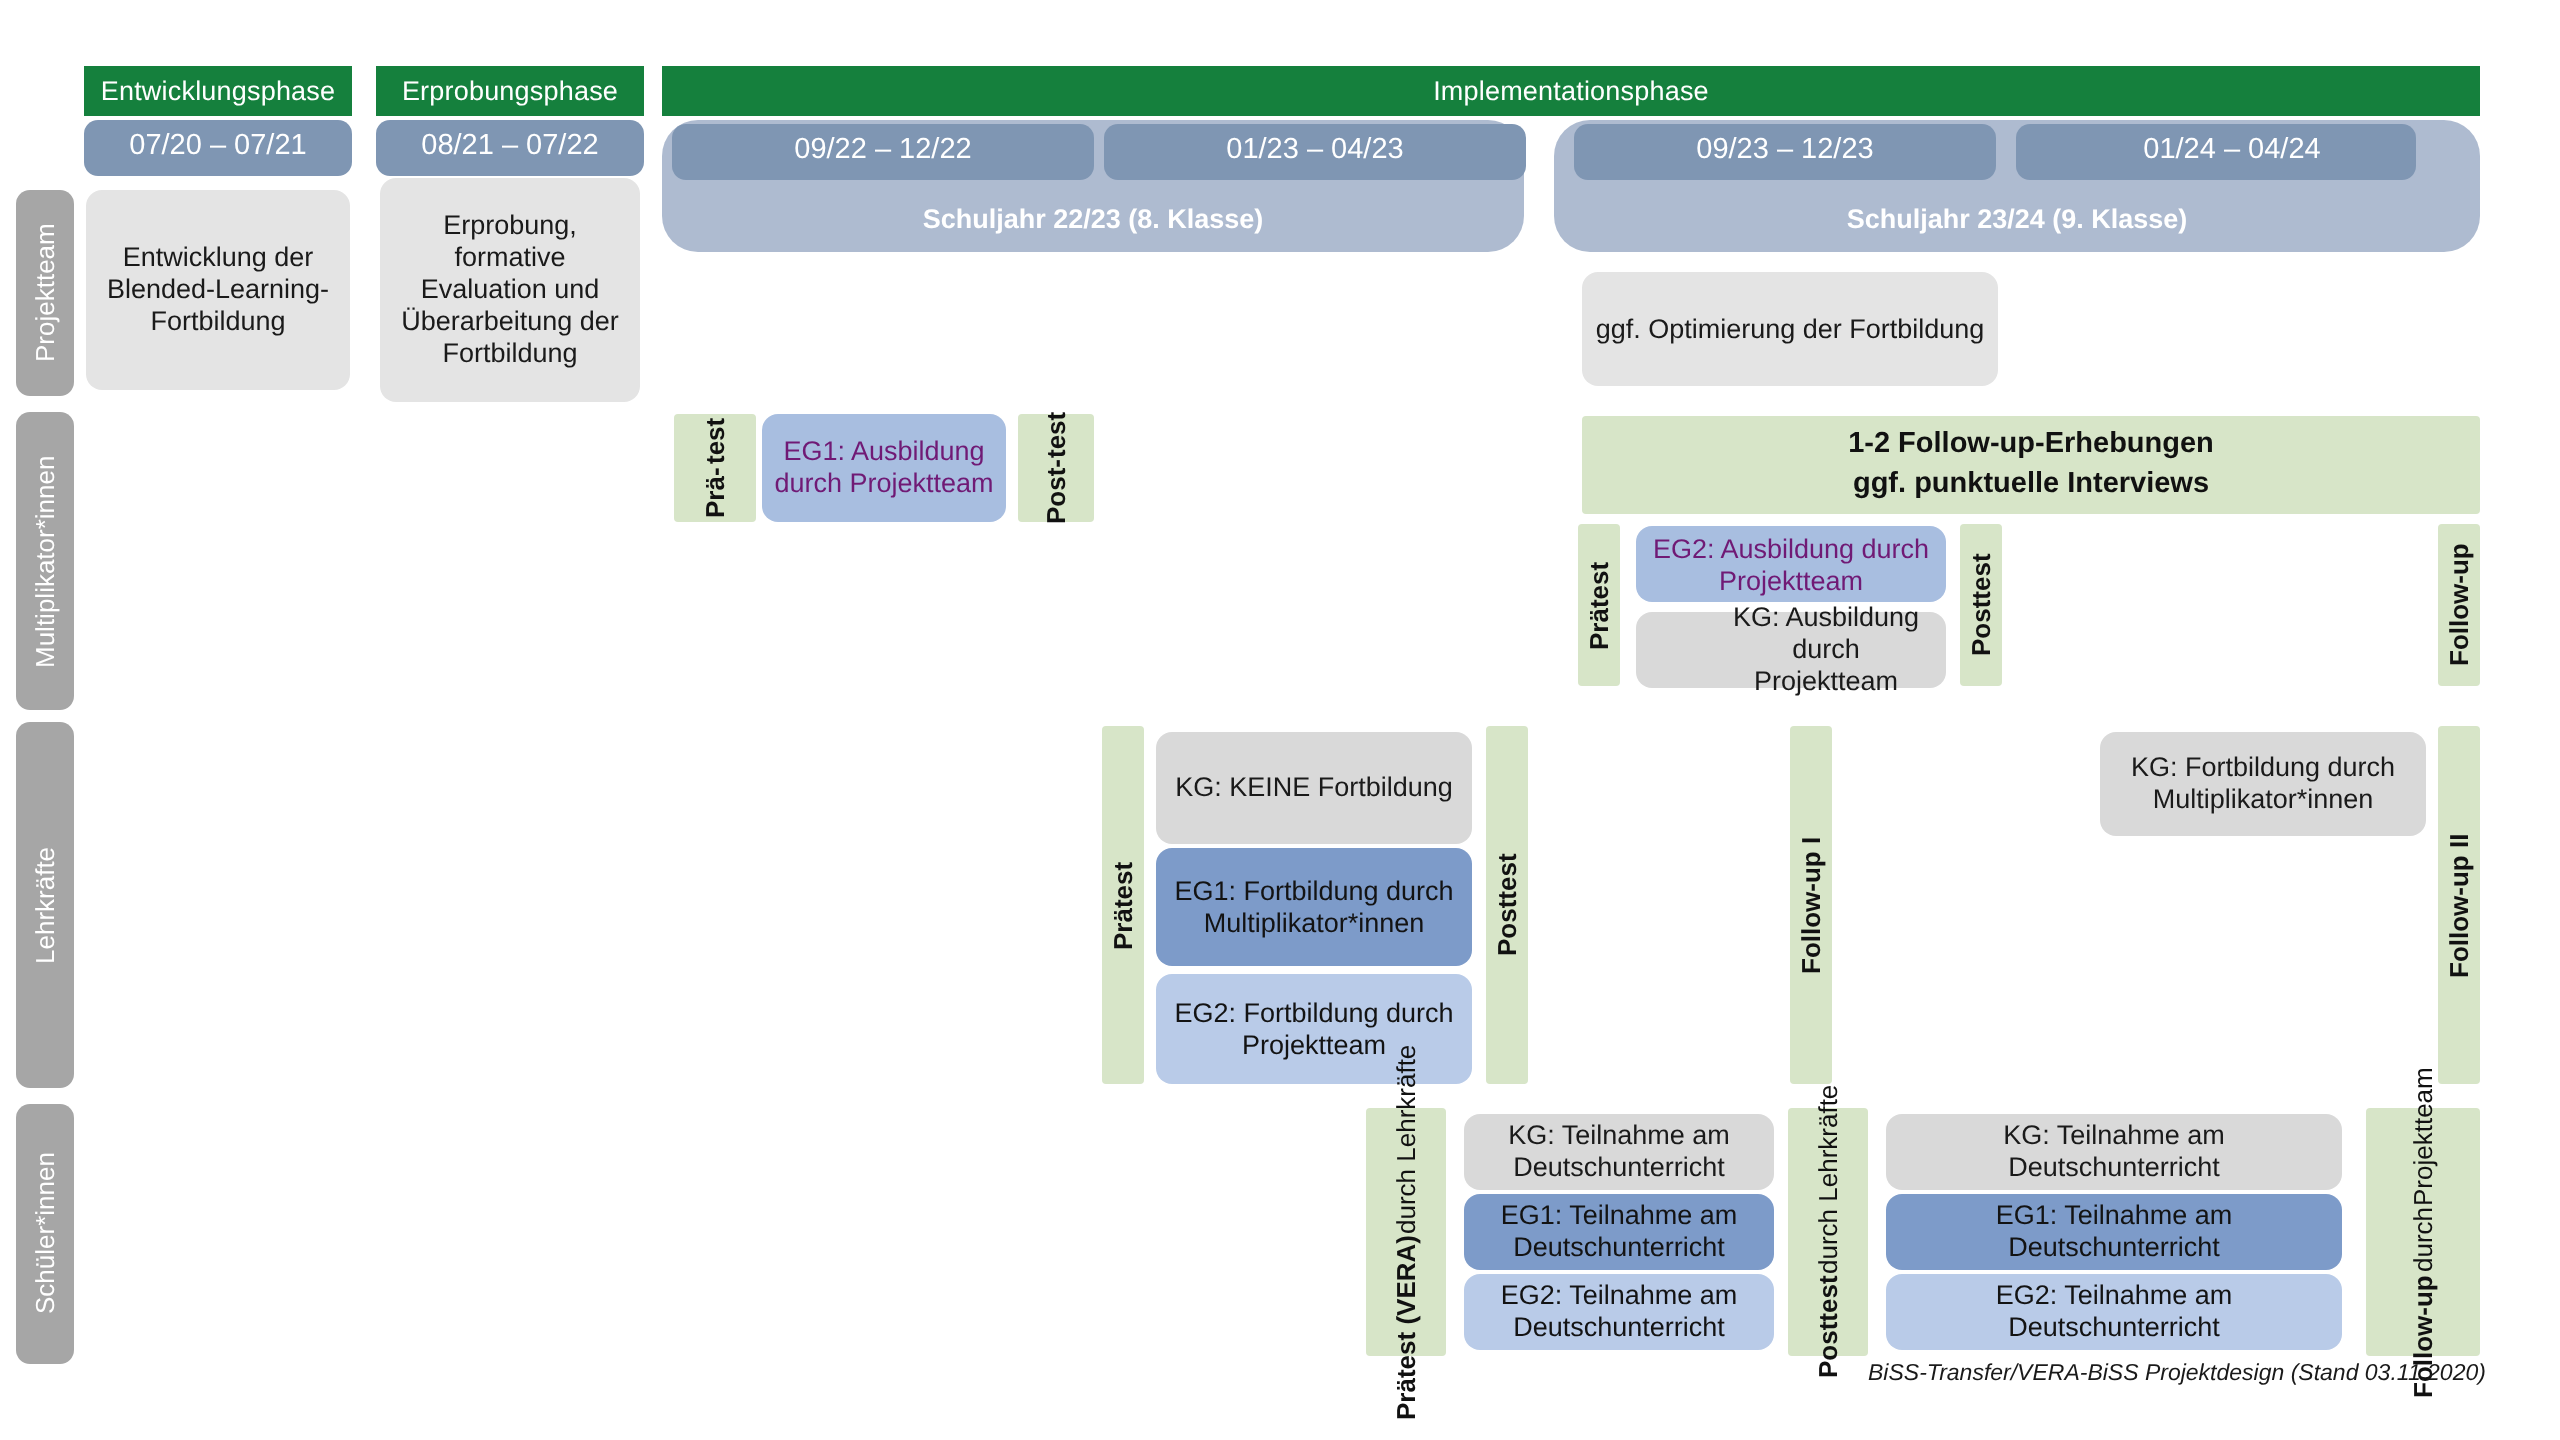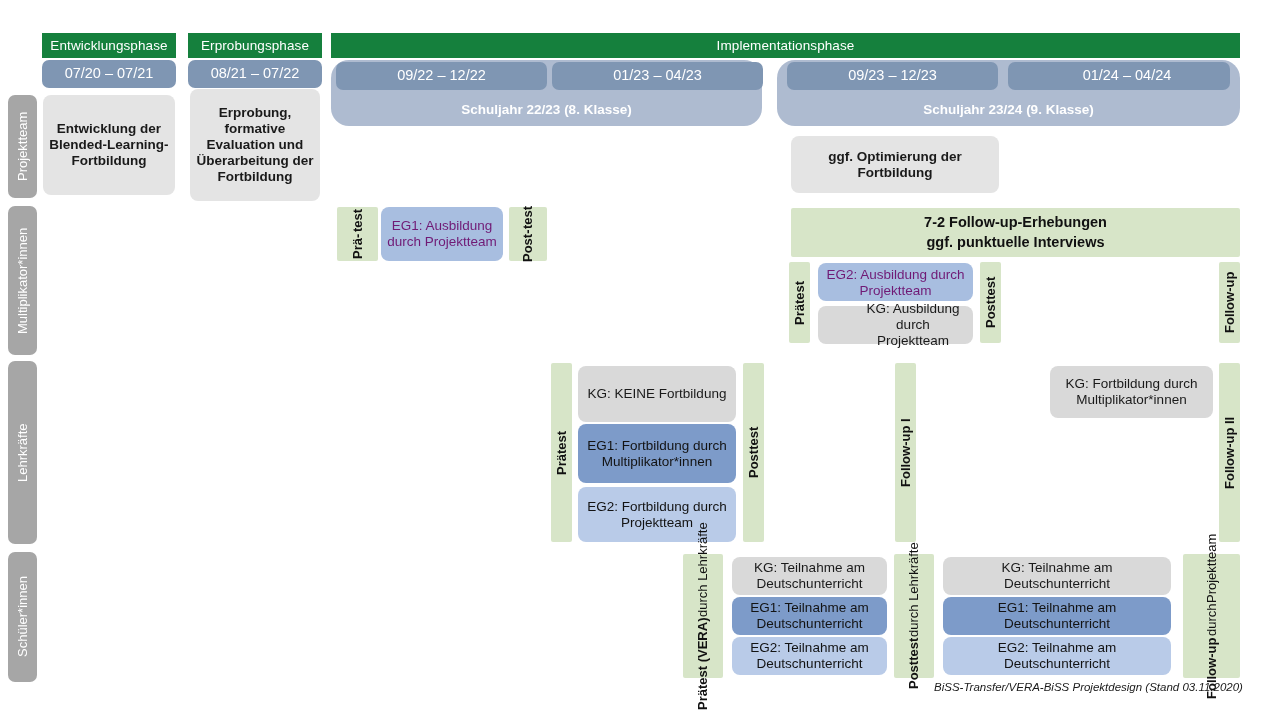--- a/index.html
+++ b/index.html
@@ -71,21 +71,20 @@
     white-space: nowrap;
   }
 
   
   .grey-box {
     background: #e4e4e4;
     color: #1a1a1a;
     font-size: 13.5px;
     border-radius: 8px;
     padding: 2px 6px;
-    font-weight: bold;
   }
   .grey-box-dark {
     background: #d9d9d9;
     color: #1a1a1a;
     font-size: 13.5px;
     border-radius: 8px;
     padding: 2px 6px;
   }
   .blue-dark {
     background: #7d9bc9;
@@ -178,21 +177,21 @@
   </div>
   <div class="box period-bar" style="left:336px; top:62px; width:211px; height:28px;">
     <span>09/22 – 12/22</span>
   </div>
   <div class="box period-bar" style="left:552px; top:62px; width:211px; height:28px;">
     <span>01/23 – 04/23</span>
   </div>
   <div class="box period-bar" style="left:787px; top:62px; width:211px; height:28px;">
     <span>09/23 – 12/23</span>
   </div>
-  <div class="box period-bar" style="left:1008px; top:62px; width:222px; height:28px;padding-left:16px;">
+  <div class="box period-bar" style="left:1008px; top:62px; width:200px; height:28px;padding-left:16px;">
     <span>01/24 – 04/24</span>
   </div>
 
   <div class="box rowlabel" style="left:8px; top:95px; width:29px; height:103px;">
     <span>Projektteam</span>
   </div>
   <div class="box rowlabel" style="left:8px; top:206px; width:29px; height:149px;">
     <span>Multiplikator*innen</span>
   </div>
   <div class="box rowlabel" style="left:8px; top:361px; width:29px; height:183px;">
@@ -222,21 +221,21 @@
     <span>EG1: Ausbildung durch Projektteam</span>
   </div>
   <div class="box green-bar" style="left:509px; top:207px; width:38px; height:54px;">
     <span class="vstack">
       <span class="vline">Post-</span>
       <span class="vline">test</span>
     </span>
   </div>
 
   <div class="box green-wide" style="left:791px; top:208px; width:449px; height:49px; flex-direction:column;">
-    <span>7-2 Follow-up-Erhebungen</span>
+    <span>1-2 Follow-up-Erhebungen</span>
     <span>ggf. punktuelle Interviews</span>
   </div>
 
   <div class="box green-bar" style="left:789px; top:262px; width:21px; height:81px;">
     <span class="vstack">
       <span class="vline">Prätest</span>
     </span>
   </div>
   <div class="box blue-mid" style="left:818px; top:263px; width:155px; height:38px;align-items:flex-end;">
     <span>EG2: Ausbildung durch Projektteam</span>

